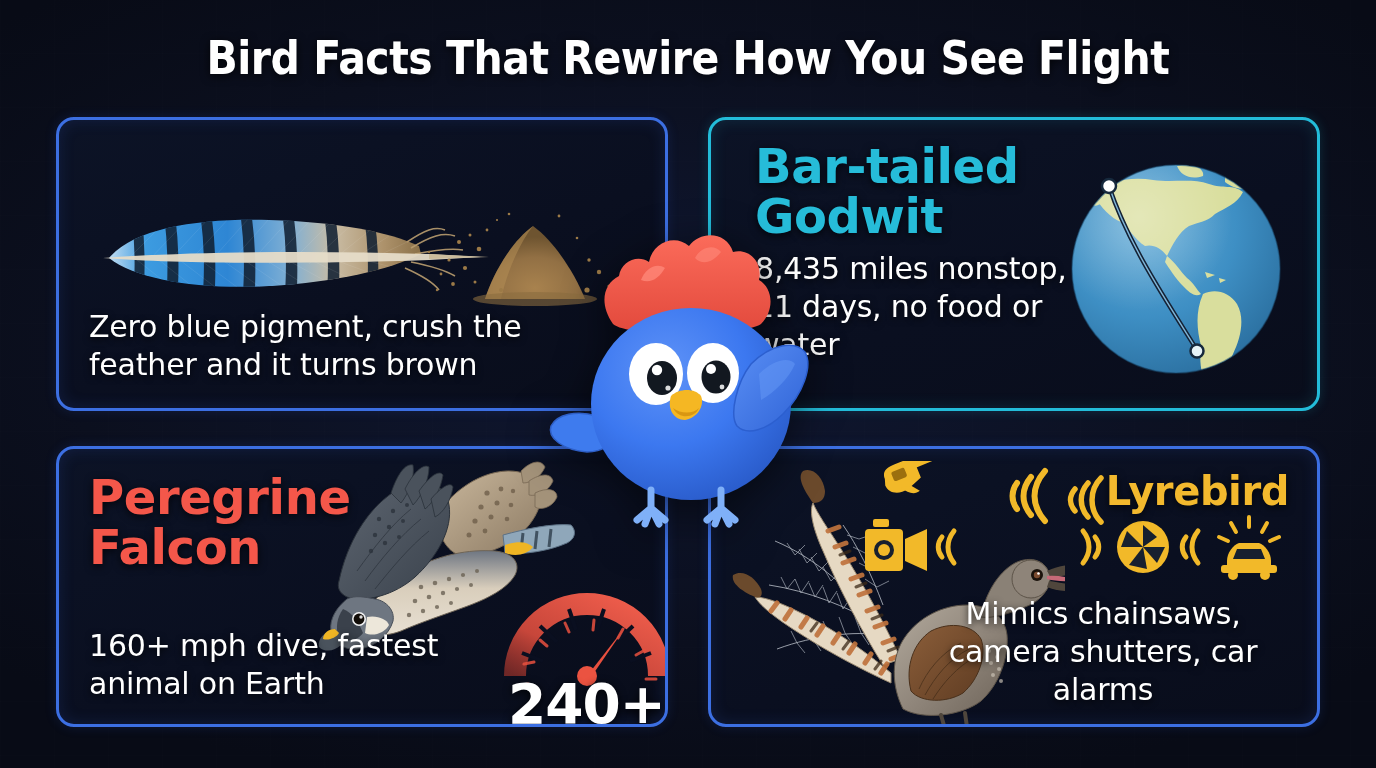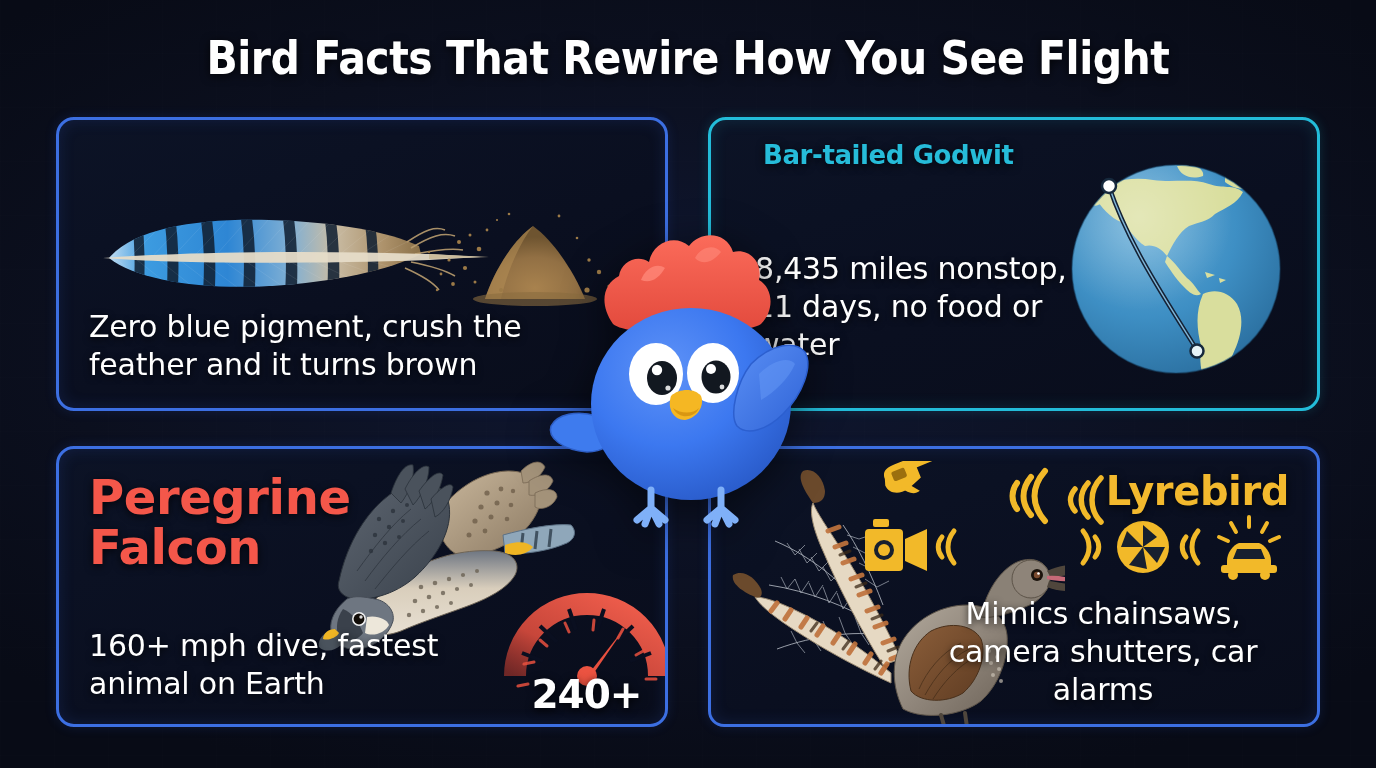--- a/index.html
+++ b/index.html
@@ -47,21 +47,21 @@
     border:3px solid #3C6FE2;
     background:linear-gradient(160deg,#0C1326 0%,#0A0F20 55%,#090D1B 100%);
     box-shadow:0 0 16px rgba(50,95,210,.18) inset, 0 0 12px rgba(40,80,190,.20);
     overflow:hidden;
   }
   .card.cyan{ border-color:#23BCD9; box-shadow:0 0 16px rgba(35,188,217,.16) inset, 0 0 12px rgba(35,188,217,.18); }
 
   #card-tl{ left:56px;  top:117px; width:612px; height:294px; }
   #card-tr{ left:708px; top:117px; width:612px; height:294px; }
   #card-bl{ left:56px;  top:446px; width:612px; height:281px; }
-  #card-br{ left:708px; top:446px; width:612px; height:281px;border-radius:16px; }
+  #card-br{ left:708px; top:446px; width:612px; height:281px; }
 
   .card-title{
     position:absolute;
     font-weight:bold;
     font-family:"DejaVu Sans","Liberation Sans", sans-serif;
     line-height:1.04;
     letter-spacing:-0.4px;
     text-shadow:0 2px 8px rgba(0,0,0,.75);
     z-index:6;
   }
@@ -79,41 +79,41 @@
 
   
   .t-gold{ color:#F3B92E; }
   .t-cyan{ color:#26BCD9; }
   .t-coral{ color:#F4574A; }
 
   
   #tl-title{ left:30px; top:25px; font-size:40px; }
   #tl-body { left:30px; top:188px; width:540px; }
 
-  #tr-title{ left:44px; top:22px; font-size:26px; width:300px;margin-left:8px; }
+  #tr-title{ left:44px; top:22px; font-size:48px; width:300px; }
   #tr-body { left:44px; top:130px; width:350px; }
 
   #bl-title{ left:30px; top:24px; font-size:48px; width:300px; }
   #bl-body { left:30px; top:178px; width:420px; }
 
   #br-title{ right:28px; top:22px; font-size:40px; text-align:right; }
   #br-body { right:44px; top:146px; width:340px; text-align:center; }
 
   
   .feather-wrap{ position:absolute; left:30px; top:82px; width:560px; height:105px; z-index:4; }
 
   
   .globe-wrap{ position:absolute; right:22px; top:32px; width:238px; height:238px; z-index:4;}
 
   
   .falcon-wrap{ position:absolute; left:250px; top:10px; width:280px; height:210px; z-index:4;}
   .gauge-wrap{ position:absolute; left:440px; top:135px; width:175px; height:135px; z-index:5;}
   .gauge-num{
     position:absolute; left:0; top:88px; width:175px; text-align:center;
-    color:#FFFFFF; font-size:39px; font-weight:bold;
+    color:#FFFFFF; font-size:55px; font-weight:bold;
     font-family:"DejaVu Sans","Liberation Sans", sans-serif;
     text-shadow:0 2px 8px rgba(0,0,0,.85);
     letter-spacing:-1px;
   }
 
   
   .lyre-wrap{ position:absolute; left:-6px; top:-4px; width:360px; height:285px; z-index:4;}
   .icons-wrap{ position:absolute; left:150px; top:12px; width:430px; height:125px; z-index:5;}
 
   

